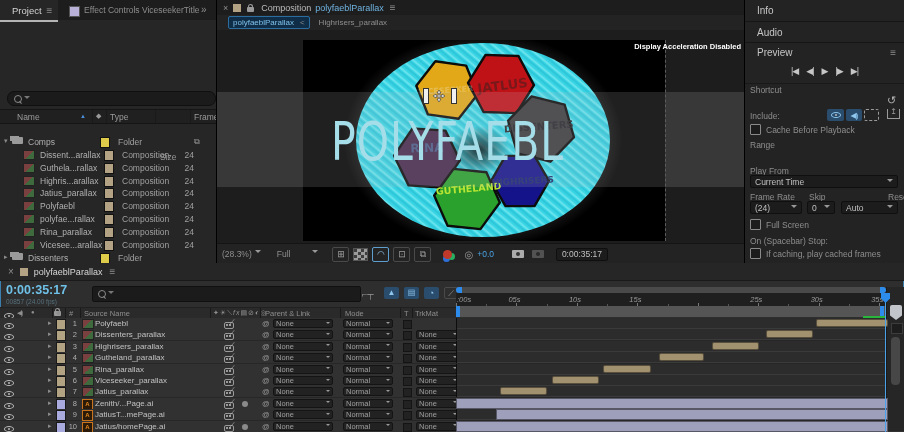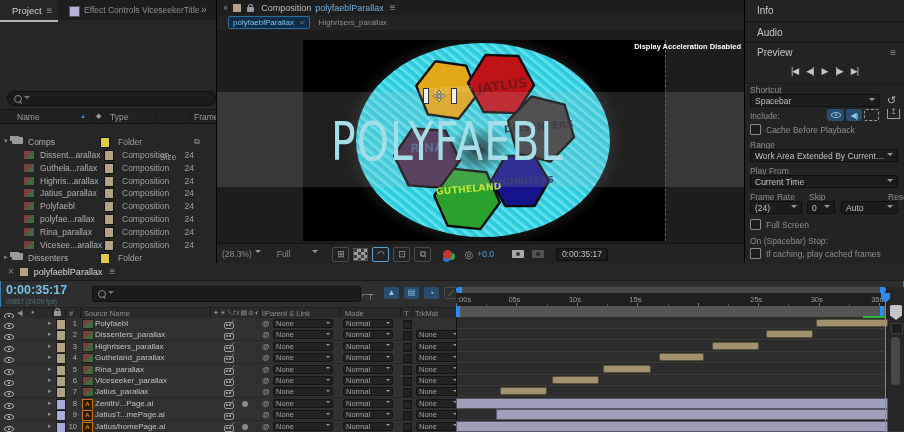--- a/index.html
+++ b/index.html
@@ -259,38 +259,30 @@
       </div>
     <div class="abs" id="transport-row" style="left:0;top:62px;width:159px;height:18px;display:flex;align-items:center;justify-content:center;gap:8px;">
         <span class="tbtn">|◀</span>
         <span class="tbtn">◀|</span>
         <span class="tbtn">▶</span>
         <span class="tbtn">|▶</span>
         <span class="tbtn">▶|</span>
       </div>
     <div class="abs" style="left:0;top:83px;width:159px;height:1px;background:#191919;"></div>
     <span class="abs dim" style="left:5px;top:85px;font-size:8.5px;">Shortcut</span>
-    <div class="dd abs" style="left:5px;top:94px;width:130px;height:13px;font-size:8.5px;">
-        <span>Spacebar</span>
-        <span class="caret"></span>
-      </div>
     <span class="abs" style="left:142px;top:94px;color:#b5b5b5;font-size:11px;">↺</span>
     <span class="abs dim" style="left:5px;top:111px;font-size:8.5px;">Include:</span>
     <span class="abs" style="left:82px;top:109px;width:17px;height:12px;background:#2a4d6e;border-radius:2px;display:flex;align-items:center;justify-content:center;">
         <span class="eye" style="border-color:#8ec6ee;"></span>
       </span>
     <span class="abs" style="left:101px;top:109px;width:16px;height:12px;background:#2a4d6e;border-radius:2px;color:#8ec6ee;font-size:8px;display:flex;align-items:center;justify-content:center;letter-spacing:-1px;">◀)</span>
     <span class="abs" style="left:119px;top:109px;width:15px;height:12px;border:1px dashed #9a9a9a;box-sizing:border-box;border-radius:2px;"></span>
     <span class="abs" style="left:142px;top:109px;width:11px;height:9px;border:1px solid #9a9a9a;border-top:none;color:#9a9a9a;font-size:8px;line-height:5px;text-align:center;">↥</span>
     <div class="abs" style="left:5px;top:124px;"><span class="chk"></span><span class="dim" style="font-size:8.5px;">Cache Before Playback</span></div>
     <span class="abs dim" style="left:5px;top:140px;font-size:8.5px;">Range</span>
-    <div class="dd abs" style="left:5px;top:149px;width:148px;height:13px;font-size:8.5px;">
-        <span style="white-space:nowrap;overflow:hidden;max-width:132px;">Work Area Extended By Current…</span>
-        <span class="caret"></span>
-      </div>
     <span class="abs dim" style="left:5px;top:166px;font-size:8.5px;">Play From</span>
     <div class="dd abs" style="left:5px;top:175px;width:148px;height:13px;font-size:8.5px;">
         <span>Current Time</span>
         <span class="caret"></span>
       </div>
     <span class="abs dim" style="left:5px;top:192px;font-size:8.5px;">Frame Rate</span>
     <span class="abs dim" style="left:64px;top:192px;font-size:8.5px;">Skip</span>
     <span class="abs dim" style="left:96px;top:192px;font-size:8.5px;padding-left:47px;">Resolution</span>
     <div class="dd abs" style="left:5px;top:201px;width:52px;height:13px;font-size:8.5px;">
         <span>(24)</span>
@@ -343,21 +335,21 @@
       <span class="abs dim" style="left:345px;top:1px;font-size:7.5px;">Mode</span>
       <span class="abs dim" style="left:404px;top:1px;font-size:7.5px;">T</span>
       <span class="abs dim" style="left:415px;top:1px;font-size:7.5px;">TrkMat</span>
       <span class="sep" style="left:52px;"></span><span class="sep" style="left:65px;"></span><span class="sep" style="left:80px;"></span><span class="sep" style="left:210px;"></span><span class="sep" style="left:260px;"></span><span class="sep" style="left:340px;"></span><span class="sep" style="left:400px;"></span><span class="sep" style="left:412px;"></span>
     </div>
 
     <div class="abs" style="left:456px;top:24px;width:430px;height:6px;background:#4a4a4a;border-radius:3px;">
       <span class="abs" style="left:0;top:0;width:6px;height:6px;background:#2d8ceb;border-radius:3px 0 0 3px;"></span>
       <span class="abs" style="right:0;top:0;width:6px;height:6px;background:#2d8ceb;border-radius:0 3px 3px 0;"></span>
     </div>
-    <div class="abs" id="ruler" style="left:456px;top:30px;width:430px;height:13px;background:#1f1f1f;border-bottom:6px solid #0ea5e9;overflow:hidden;">
+    <div class="abs" id="ruler" style="left:456px;top:30px;width:430px;height:13px;background:#1f1f1f;border-bottom:6px solid #0ea5e9;overflow:hidden;font-style:italic;">
         <span class="abs" style="left: 1px; top: 2px; font-size: 7.5px; color: rgb(154, 154, 154);">:00s</span>
         <span class="abs" style="left: 0px; bottom: 0px; width: 1px; height: 3px; background: rgb(119, 119, 119);"></span>
         <span class="abs" style="left: 30.225px; bottom: 0px; width: 1px; height: 2px; background: rgb(85, 85, 85);"></span>
         <span class="abs" style="left: 52.45px; top: 2px; font-size: 7.5px; color: rgb(154, 154, 154);">05s</span>
         <span class="abs" style="left: 60.45px; bottom: 0px; width: 1px; height: 3px; background: rgb(119, 119, 119);"></span>
         <span class="abs" style="left: 90.675px; bottom: 0px; width: 1px; height: 2px; background: rgb(85, 85, 85);"></span>
         <span class="abs" style="left: 112.9px; top: 2px; font-size: 7.5px; color: rgb(154, 154, 154);">10s</span>
         <span class="abs" style="left: 120.9px; bottom: 0px; width: 1px; height: 3px; background: rgb(119, 119, 119);"></span>
         <span class="abs" style="left: 151.125px; bottom: 0px; width: 1px; height: 2px; background: rgb(85, 85, 85);"></span>
         <span class="abs" style="left: 173.35px; top: 2px; font-size: 7.5px; color: rgb(154, 154, 154);">15s</span>

